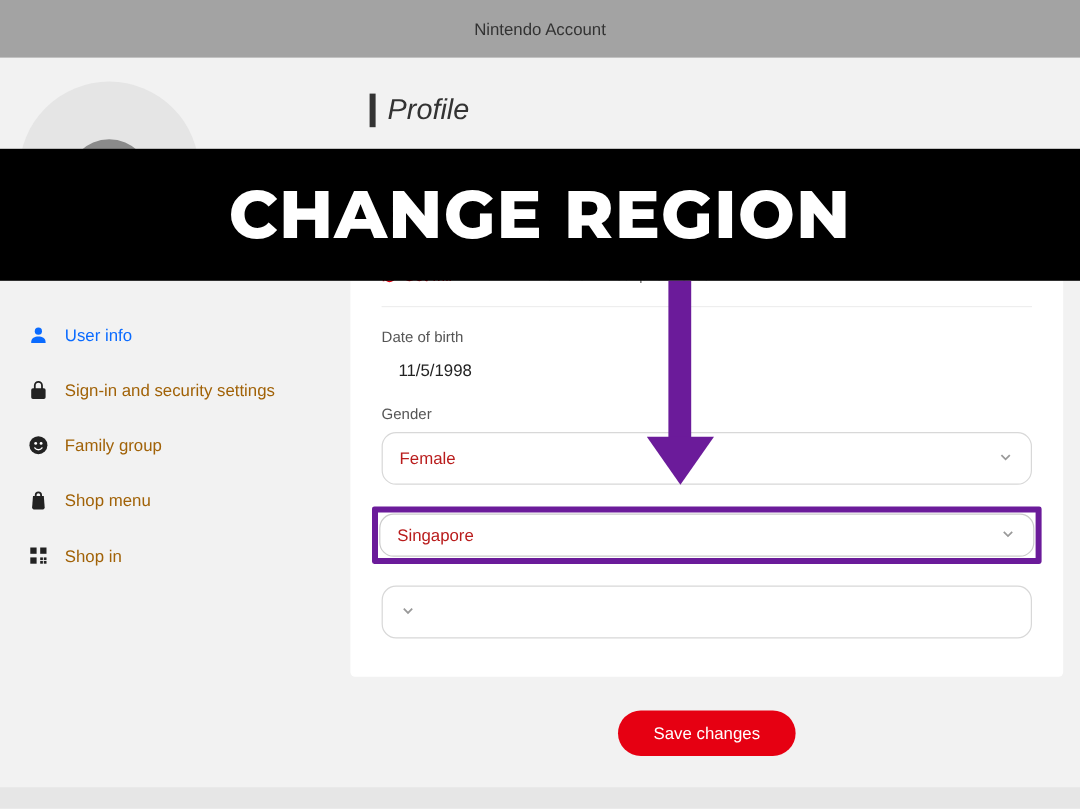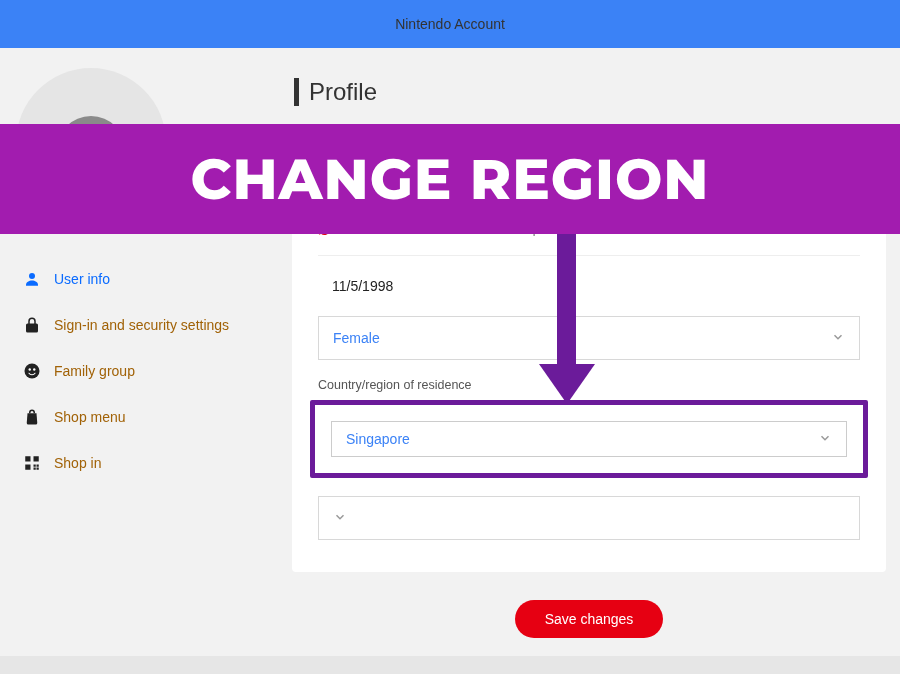--- a/index.html
+++ b/index.html
@@ -5,21 +5,21 @@
     * { margin: 0; padding: 0; box-sizing: border-box; }
     body {
       font-family: -apple-system, BlinkMacSystemFont, "Segoe UI", Arial, sans-serif;
       background: #f2f2f2;
       width: 900px;
       height: 674px;
       overflow: hidden;
       position: relative;
     }
     .topbar {
-      background: #3b82f6;
+      background: #a3a3a3;
       height: 48px;
       display: flex;
       align-items: center;
       justify-content: center;
       font-size: 14px;
       color: #333;
       width: 100%;
     }
     .page {
       display: flex;
@@ -67,21 +67,22 @@
     .icon { flex: 0 0 20px; display:flex; align-items:center; justify-content:center; }
     .icon svg { width: 18px; height: 18px; display:block; }
     .main-col { flex: 1; padding: 30px 10px 0 4px; }
     .page-title {
       display:flex;
       align-items:center;
       font-size: 24px;
       font-weight: 400;
       color: #333;
       margin-bottom: 22px;
-      margin-left: 2px;
+      margin-left: 16px;
+      font-style: italic;
     }
     .page-title::before {
       content:"";
       display:inline-block;
       width: 5px;
       height: 28px;
       background:#333;
       margin-right: 10px;
     }
     .card {
@@ -116,37 +117,37 @@
     }
     .static-value {
       font-size:14px;
       color:#222;
       padding: 4px 2px 4px 14px;
     }
     .select {
       width:100%;
       height:44px;
       border:1px solid #d8d8d8;
-      border-radius:0;
+      border-radius:12px;
       background:#fff;
       display:flex;
       align-items:center;
       justify-content:space-between;
       padding: 0 14px;
       font-size:14px;
-      color:#3b82f6;
+      color:#b91c1c;
       cursor:pointer;
     }
     .select .chev {
       color:#999;
     }
     .country-highlight {
       border: 5px solid #6b1b9a;
       border-radius: 2px;
-      padding: 16px;
+      padding: 1px;
       width: calc(100% + 16px);
       margin-left:-8px;
     }
     
     .save-row {
       display:flex;
       justify-content:center;
       margin-top: 28px;
     }
     .save-btn {
@@ -159,21 +160,21 @@
       cursor:pointer;
     }
 
     
     .banner {
       position:absolute;
       top:124px;
       left:0;
       width:100%;
       height:110px;
-      background:#a21caf;
+      background:#000000;
       color:#fff;
       font-weight:800;
       font-size:56px;
       letter-spacing: 1px;
       display:flex;
       align-items:center;
       justify-content:center;
       font-family: "Montserrat", "Segoe UI", Arial, sans-serif;
     }
     .arrow {
@@ -297,36 +298,37 @@
         <span class="set-mii-link">
           <svg width="13" height="13" viewBox="0 0 24 24" fill="none" stroke="#e60012" stroke-width="2.5">
               <path d="M3 12a9 9 0 0115-6.7L21 8M21 3v5h-5M21 12a9 9 0 01-15 6.7L3 16M3 21v-5h5"></path>
             </svg>
           <span>Set Mii</span>
         </span>
         <span class="set-mii-note">others without prior notice.</span>
       </div>
 
       <div class="field">
+        <div class="field-label">Date of birth</div>
         <div class="static-value">11/5/1998</div>
       </div>
 
       <div class="field">
+        <div class="field-label">Gender</div>
         <div class="select">
           <span>Female</span>
           <span class="chev">
             <svg width="14" height="14" viewBox="0 0 24 24" fill="none" stroke="#999" stroke-width="2.5">
                 <path d="M6 9l6 6 6-6"></path>
               </svg>
           </span>
         </div>
       </div>
 
       <div class="field">
-        <div class="field-label">Country/region of residence</div>
         <div class="country-highlight">
           <div class="select" style="height:36px;border-color:#ccc">
             <span>Singapore</span>
             <span class="chev">
               <svg width="14" height="14" viewBox="0 0 24 24" fill="none" stroke="#999" stroke-width="2.5">
                   <path d="M6 9l6 6 6-6"></path>
                 </svg>
             </span>
           </div>
         </div>

